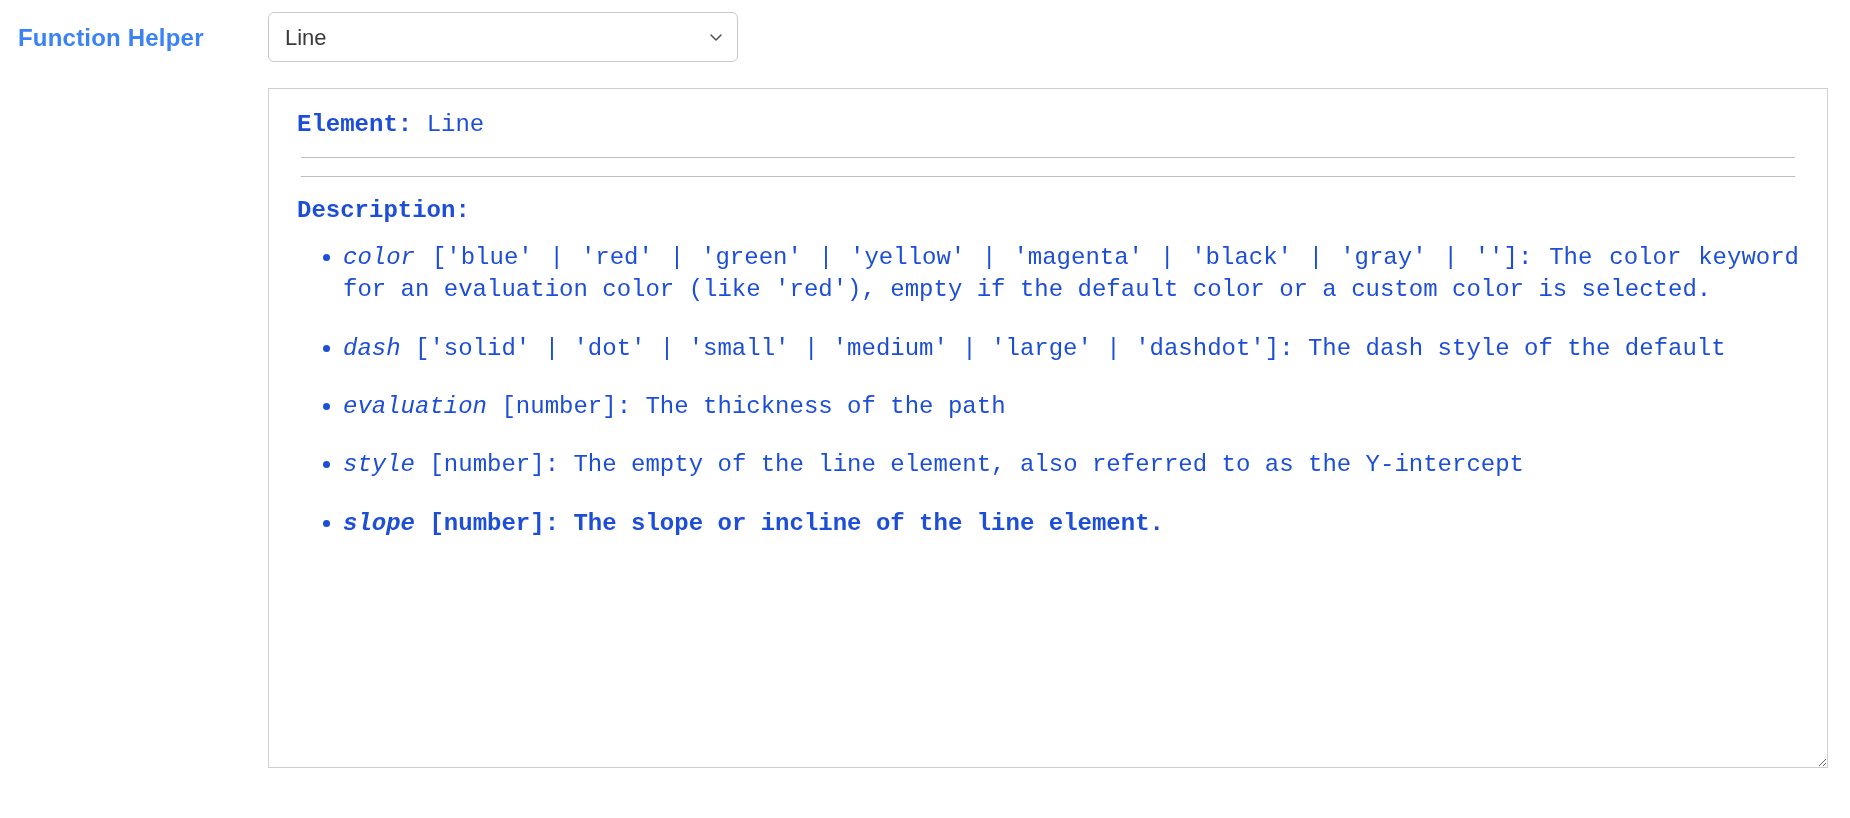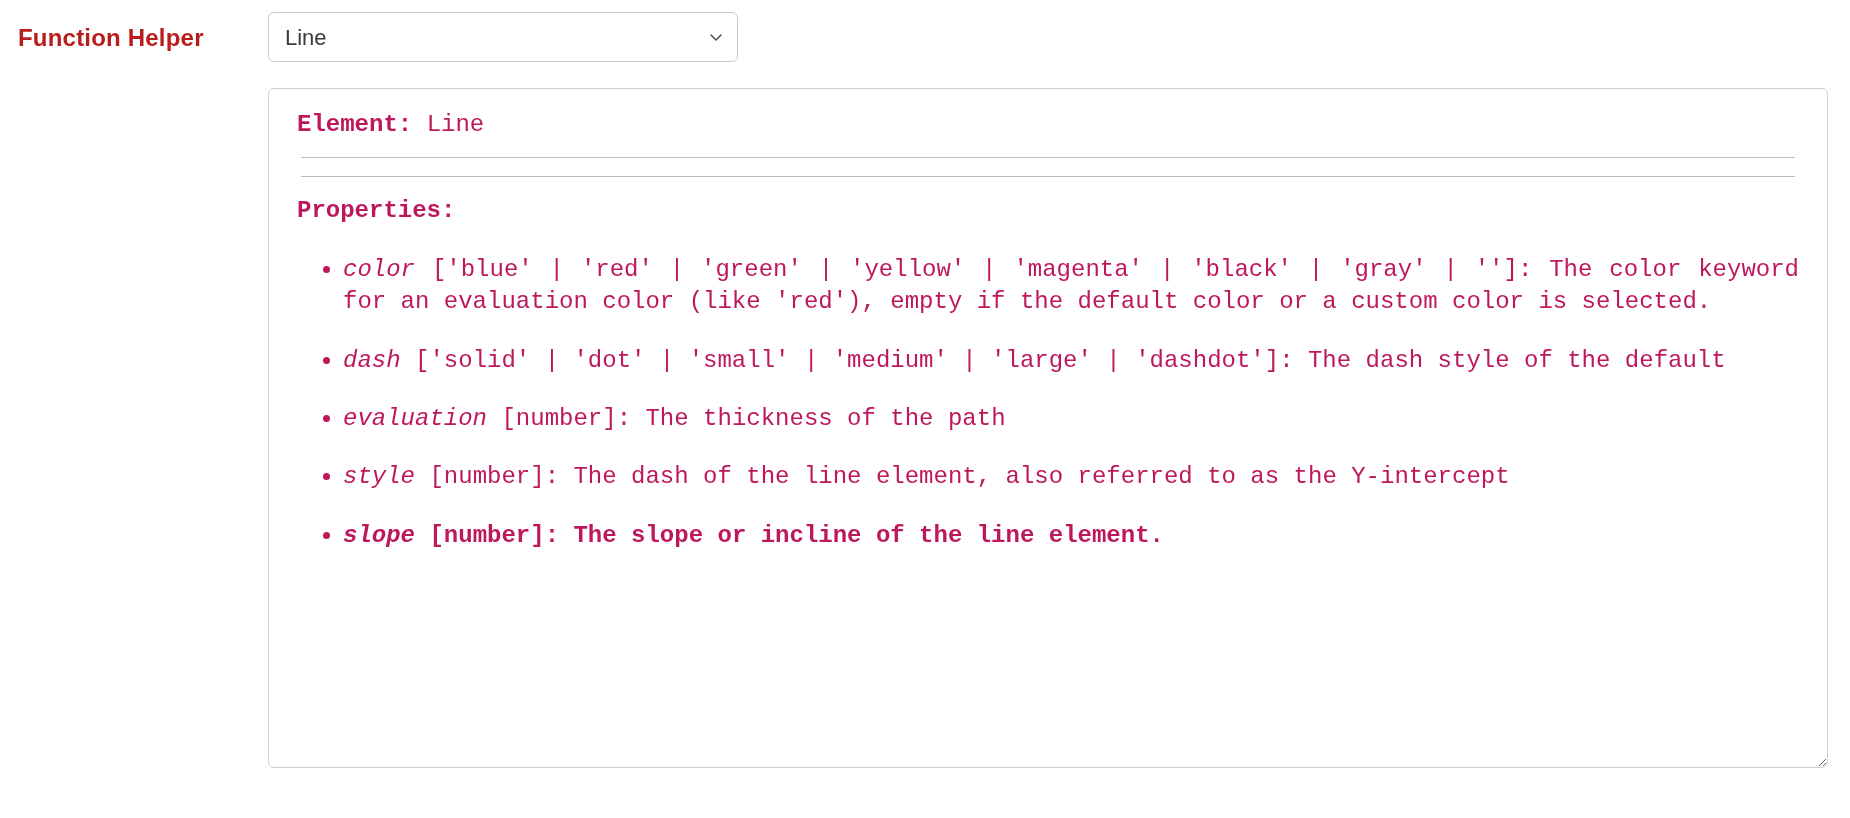--- a/index.html
+++ b/index.html
@@ -19,21 +19,21 @@
   }
   .label-col {
     width: 250px;
     flex: 0 0 250px;
     padding-top: 12px;
   }
   .label-col .heading {
     font-weight: 700;
     font-size: 24px;
     letter-spacing: 0.2px;
-    color: #b91c1c;
+    color: #3b82f6;
   }
   .main-col {
     flex: 1 1 auto;
     max-width: 1560px;
   }
   .select-wrap {
     position: relative;
     width: 470px;
     margin-bottom: 26px;
   }
@@ -56,46 +56,46 @@
     right: 14px;
     top: 50%;
     transform: translateY(-50%);
     pointer-events: none;
     width: 16px;
     height: 16px;
     color: #555;
   }
   .panel {
     border: 1px solid #cfcfcf;
-    border-radius: 6px;
+    border-radius: 0;
     padding: 20px 28px 28px 28px;
     font-family: "Courier New", Courier, monospace;
     font-size: 24px;
     line-height: 1.35;
-    color: #be185d;
+    color: #1d4ed8;
     position: relative;
     resize: both;
     overflow: auto;
     min-height: 680px;
     text-align: justify;
     text-justify: inter-word;
   }
   .panel .row {
     margin: 0;
   }
   .panel hr {
     border: none;
     border-top: 1px solid #bdbdbd;
     margin: 16px 4px 18px 4px;
   }
   .panel .bold { font-weight: 700; }
   .panel ul {
     list-style: disc;
     padding-left: 46px;
-    margin: 26px 0 0 0;
+    margin: 14px 0 0 0;
   }
   .panel ul li {
     margin-bottom: 26px;
   }
   .panel ul li:last-child { margin-bottom: 0; font-weight: bold; }
   .panel .propname {
     font-style: italic;
   }
 </style>
 </head>
@@ -118,37 +118,37 @@
       </span>
     </div>
 
     <div class="panel">
       <p class="row">
         <span class="bold">Element:</span>
         <span>Line</span>
       </p>
       <hr>
       <hr>
-      <p class="row bold">Properties:</p>
+      <p class="row bold">Description:</p>
       <ul>
         <li>
           <span class="propname">color</span>
           <span>['blue' | 'red' | 'green' | 'yellow' | 'magenta' | 'black' | 'gray' | '']</span><span>: </span><span>The color keyword for an evaluation color (like 'red'), empty if the default color or a custom color is selected.</span>
         </li>
         <li>
           <span class="propname">dash</span>
           <span>['solid' | 'dot' | 'small' | 'medium' | 'large' | 'dashdot']</span><span>: </span><span>The dash style of the default</span>
         </li>
         <li>
           <span class="propname">evaluation</span>
           <span>[number]</span><span>: </span><span>The thickness of the path</span>
         </li>
         <li>
           <span class="propname">style</span>
-          <span>[number]</span><span>: </span><span>The dash of the line element, also referred to as the Y-intercept</span>
+          <span>[number]</span><span>: </span><span>The empty of the line element, also referred to as the Y-intercept</span>
         </li>
         <li>
           <span class="propname">slope</span>
           <span>[number]</span><span>: </span><span>The slope or incline of the line element.</span>
         </li>
       </ul>
     </div>
 
   </div>
 </div>

